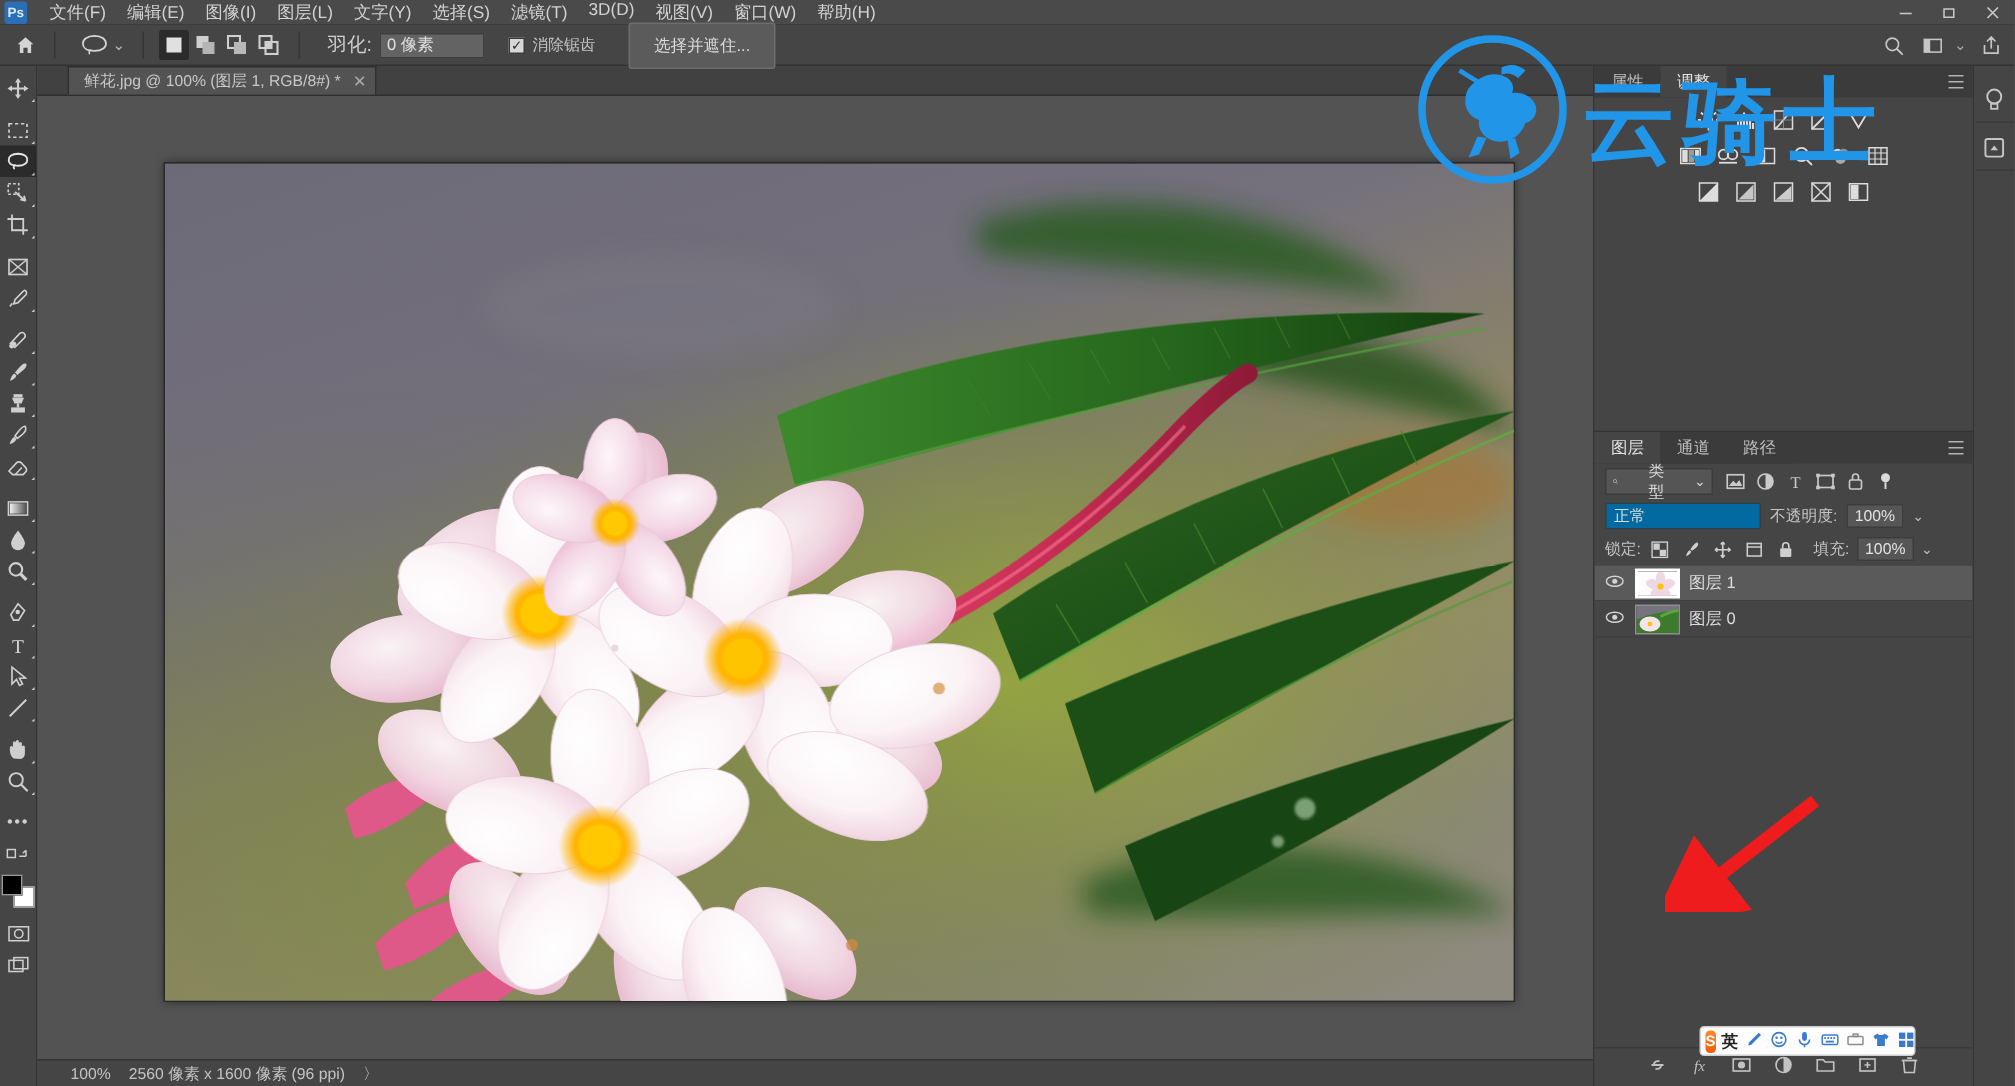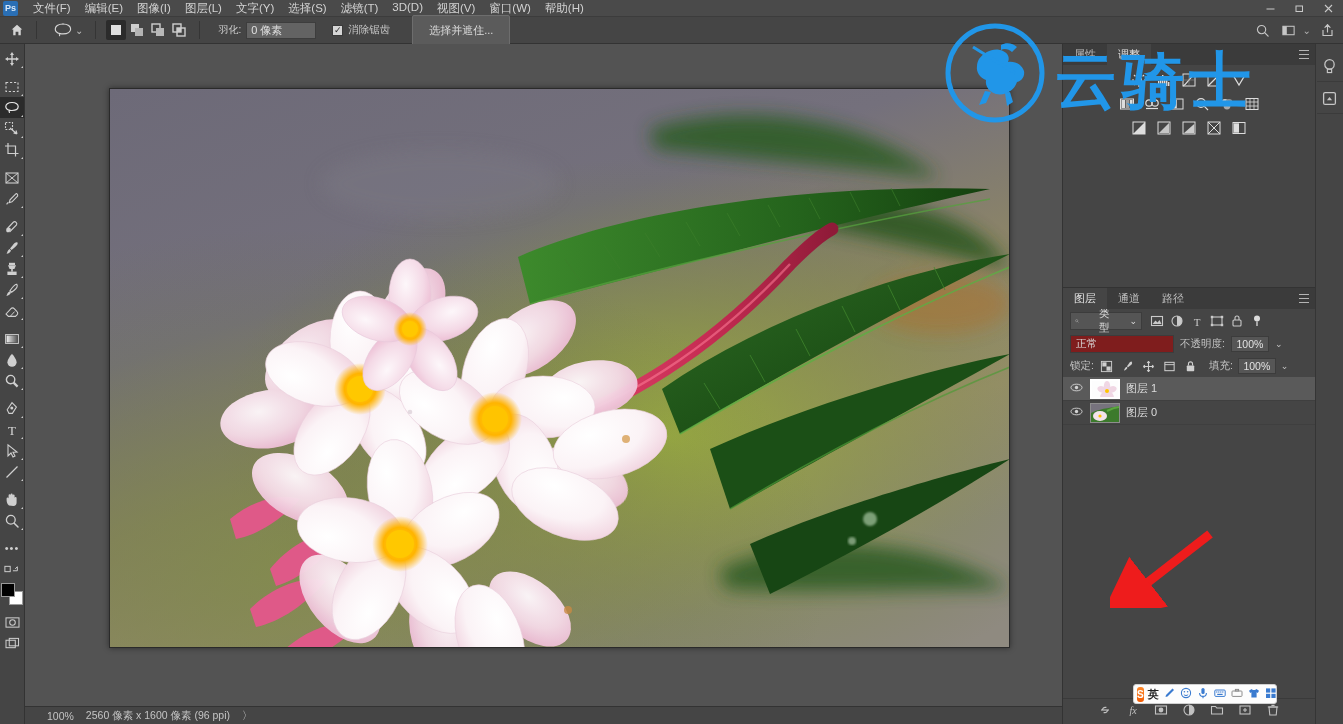--- a/index.html
+++ b/index.html
@@ -26,21 +26,21 @@
 
   
   .optbar{ height:27px; background:#454545; border-bottom:1px solid #333;
            display:flex; align-items:center; padding:0 4px; position:relative; flex:none; gap:0; }
   .opt-home{ width:26px; height:22px; display:flex; align-items:center; justify-content:center; }
   .opt-tool{ display:flex; align-items:center; gap:2px; padding:0 6px 0 10px; }
   .opt-sep{ width:1px; height:18px; background:#353535; margin:0 6px; }
   .selmodes{ display:flex; gap:1px; margin-left:4px; }
   .selmode{ width:20px; height:20px; display:flex; align-items:center; justify-content:center; border-radius:2px; }
   .selmode.active{ background:#2b2b2b; }
-  .opt-label{ font-size:10px; color:#cfcfcf; margin:0 5px 0 12px; }
+  .opt-label{ font-size:13px; color:#cfcfcf; margin:0 5px 0 12px; }
   .opt-input{ width:70px; height:17px; background:#636363; border:1px solid #3d3d3d;
               color:#e0e0e0; font-size:11px; padding:0 4px; line-height:15px; }
   .opt-check{ display:flex; align-items:center; gap:5px; margin-left:16px; }
   .cbox{ width:11px; height:11px; background:#d6d6d6; border:1px solid #3a3a3a;
          display:flex; align-items:center; justify-content:center; color:#2c2c2c; font-size:9px; }
   .opt-btn{ margin-left:22px; height:31px; padding:0 16px; background:#5b5b5b;
             border:1px solid #6d6d6d; border-radius:2px; color:#dcdcdc;
             font-size:11px; display:flex; align-items:center; }
   .opt-right{ position:absolute; right:4px; display:flex; align-items:center; gap:2px; }
   .ic-btn{ width:24px; height:21px; display:flex; align-items:center; justify-content:center; color:#c6c6c6; }
@@ -112,21 +112,21 @@
   .adj-ic{ width:16px; height:16px; display:flex; align-items:center; justify-content:center;
            color:#d8d8d8; font-size:12px; }
 
   
   .layerspanel{ flex:1; display:flex; flex-direction:column; background:#454545; min-height:0; }
   .lp-filter{ height:24px; display:flex; align-items:center; padding:0 7px; gap:5px; }
   .lp-sel{ width:72px; height:18px; background:#555; border:1px solid #3c3c3c; color:#dcdcdc;
            font-size:10.5px; display:flex; align-items:center; gap:20px; padding:0 4px; }
   .lp-fic{ width:20px; height:18px; display:flex; align-items:center; justify-content:center; color:#cacaca; }
   .lp-row2{ height:22px; display:flex; align-items:center; padding:0 7px; gap:6px; }
-  .blend{ width:104px; height:18px; background:#7f1d1d; border:1px solid #3c3c3c; color:#dcdcdc;
+  .blend{ width:104px; height:18px; background:#0369a1; border:1px solid #3c3c3c; color:#dcdcdc;
           font-size:10.5px; display:flex; align-items:center; padding:0 5px; }
   .lbl{ font-size:10.5px; color:#c4c4c4; }
   .numbox{ width:38px; height:16px; background:#565656; border:1px solid #3c3c3c; color:#e2e2e2;
            font-size:10.5px; display:flex; align-items:center; justify-content:center; }
   .lp-row3{ height:22px; display:flex; align-items:center; padding:0 7px; gap:5px; }
   .lock-ic{ width:15px; height:15px; display:flex; align-items:center; justify-content:center; color:#cfcfcf; font-size:11px; }
   .lp-list{ flex:1; background:#454545; overflow:hidden; }
   .layerrow{ height:24px; display:flex; align-items:center; gap:6px; padding-left:5px; border-bottom:1px solid #3f3f3f; }
   .layerrow.sel{ background:#5a5a5a;align-items:center; }
   .eye{ width:16px; text-align:center; color:#d4d4d4; font-size:10px; }
@@ -444,20 +444,27 @@
       </div>
       <div class="tool">
         <svg width="15" height="13" viewBox="0 0 16 14">
             <rect x="1" y="3.5" width="10" height="8" fill="none" stroke="#cfcfcf" stroke-width="1.1"></rect>
             <rect x="4.5" y="1.5" width="10" height="8" fill="none" stroke="#cfcfcf" stroke-width="1.1"></rect>
           </svg>
       </div>
     </div>
 
     <div class="center">
+      <div class="tabstrip">
+        <div class="lead"></div>
+        <div class="doctab">
+          <span>鲜花.jpg @ 100% (图层 1, RGB/8#) *</span>
+          <span class="x">✕</span>
+        </div>
+      </div>
 
       <div class="canvaswrap">
         <div class="canvas">
           <svg width="901" height="560" viewBox="0 0 901 560" preserveAspectRatio="none">
             <defs>
               <linearGradient id="bgGrad" x1="0" y1="0" x2="0.55" y2="1">
                 <stop offset="0%" stop-color="#6d6a78"></stop>
                 <stop offset="38%" stop-color="#74707c"></stop>
                 <stop offset="62%" stop-color="#8b8468"></stop>
                 <stop offset="82%" stop-color="#9a9070"></stop>

